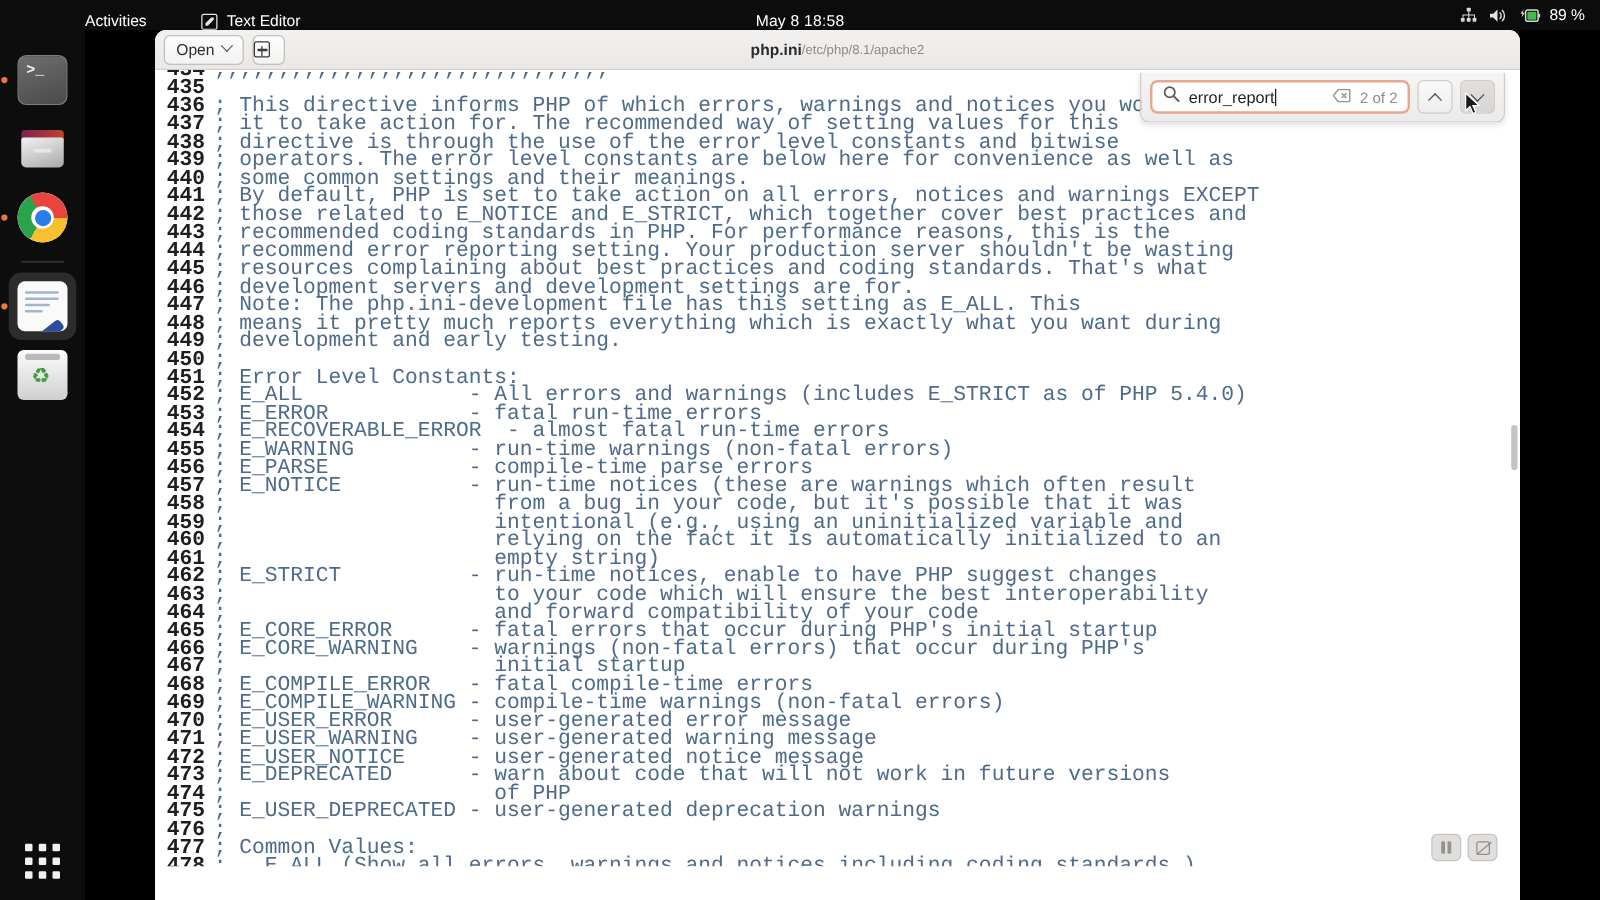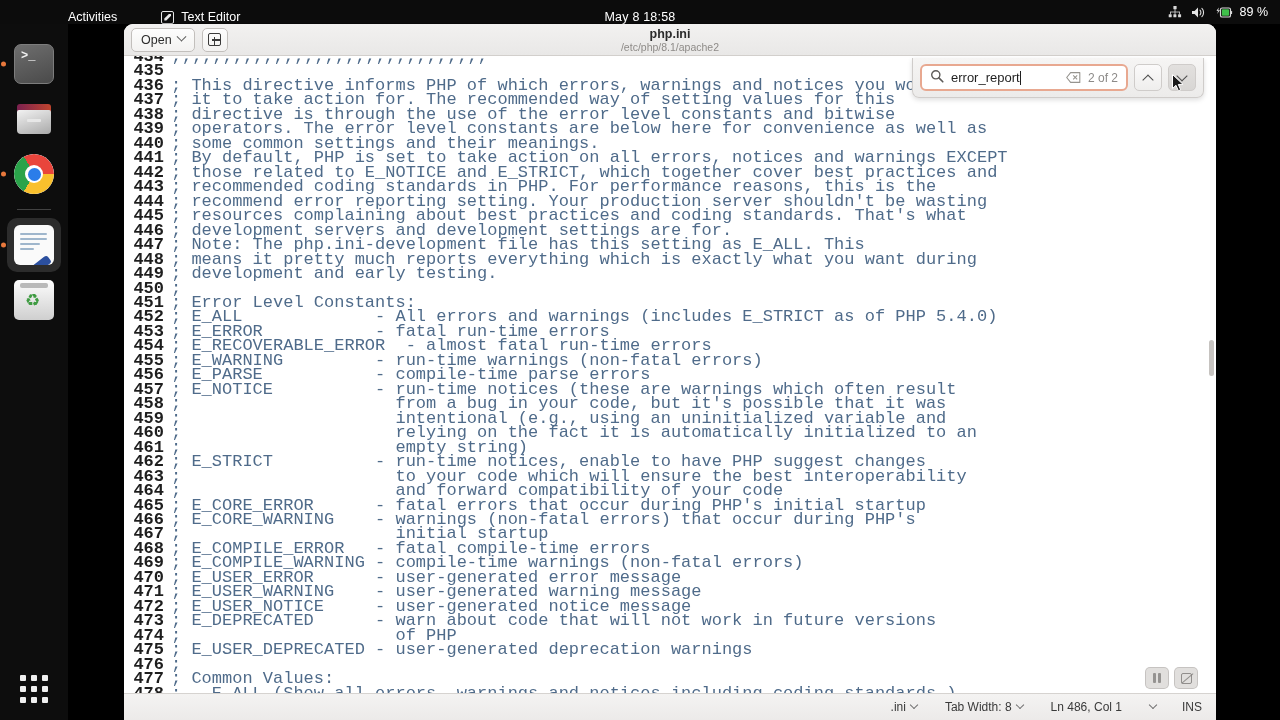--- a/index.html
+++ b/index.html
@@ -127,39 +127,39 @@
   .headerbar {
     position: relative; height: 32px; width: 100%;
     background: linear-gradient(180deg,#f2f1f0,#e9e8e7);
     border-bottom: 1px solid #d2cfcc;
     display: flex; align-items: center; padding: 0 7px;
   }
   .hb-left { display: flex; align-items: center; gap: 7px; }
   .btn {
     background: linear-gradient(180deg,#fdfdfd,#f3f2f1);
     border: 1px solid #c2bfbc; border-radius: 5px;
-    height: 24px; display: flex; align-items: center; justify-content: center;
+    height: 24px; display: flex; align-items: center; 
     font-size: 12.5px; color: #2c2c2c; padding: 0 9px; gap: 6px;
   }
   .btn-icon { padding: 0; width: 26px; }
   .chev { width: 7px; height: 7px; border-right: 1.4px solid #5a5a5a; border-bottom: 1.4px solid #5a5a5a;
     transform: rotate(45deg) translate(-2px,-2px); }
   .newdoc {
     width: 13px; height: 13px; border: 1.4px solid #3a3a3a; border-radius: 2px;
     position: relative;
   }
   .newdoc::before, .newdoc::after {
     content: ""; position: absolute; background: #3a3a3a;
   }
   .newdoc::before { left: 5px; top: 2.5px; width: 1.4px; height: 8px; }
   .newdoc::after { left: 2.5px; top: 5.3px; width: 8px; height: 1.4px; }
 
   .hb-title {
     position: absolute; left: 0; right: 0; top: 0; height: 32px;
-    display: flex; flex-direction: column; align-items: center; justify-content: center;
+    display: flex; flex-direction: row; align-items: center; justify-content: center;
     pointer-events: none;
   }
   .hb-title .t1 { font-size: 12.5px; font-weight: bold; color: #2b2b2b; line-height: 14px; }
   .hb-title .t2 { font-size: 10.5px; color: #8e8b88; line-height: 12px; }
 
   .hb-right { margin-left: auto; display: flex; align-items: center; gap: 6px; z-index: 2; }
   .save-btn {
     background: #ffffff; border: 1px solid #c2bfbc; border-radius: 5px;
     height: 25px; padding: 0 13px; font-size: 12.5px; color: #2b2b2b;
     display: flex; align-items: center;
@@ -436,37 +436,20 @@
               <i></i>
               <i></i>
             </span>
           </div>
         <div class="float-btn">
             <span class="g2"></span>
           </div>
       </div>
     </div>
 
-    <div class="statusbar">
-      <div class="sb-item">
-        <span>.ini</span>
-        <span class="sb-chev"></span>
-      </div>
-      <div class="sb-item">
-        <span>Tab Width: 8</span>
-        <span class="sb-chev"></span>
-      </div>
-      <div class="sb-item">
-        <span>Ln 486, Col 1</span>
-      </div>
-      <div class="sb-item">
-        <span class="sb-chev"></span>
-      </div>
-      <div class="sb-ins">INS</div>
-    </div>
   </div>
 
   <div class="mouse-cursor">
     <svg width="13" height="19" viewBox="0 0 13 19">
       <path d="M0.5 0.5 L0.5 14.5 L4 11.3 L6.4 16.8 L8.7 15.8 L6.3 10.5 L11 10.3 Z" fill="#1a1a1a" stroke="#ffffff" stroke-width="1"></path>
     </svg>
   </div>
 </div>
 
 </body></html>

